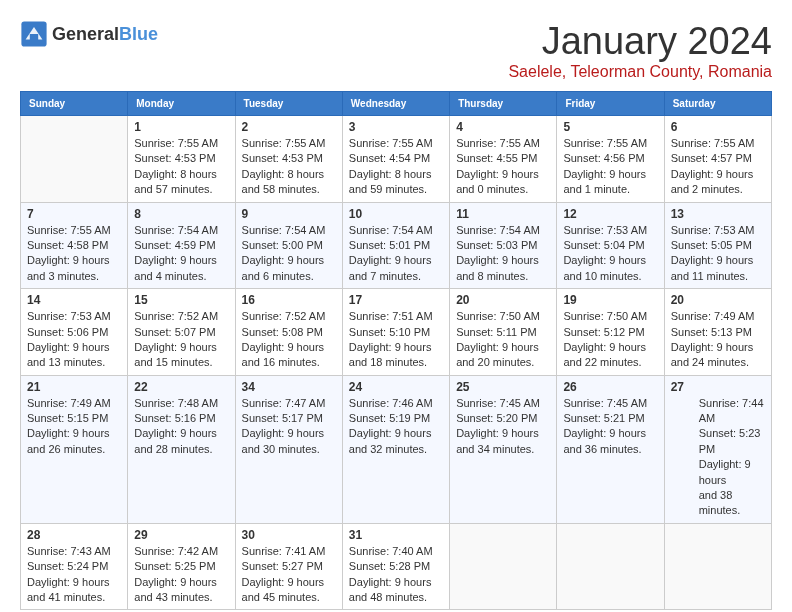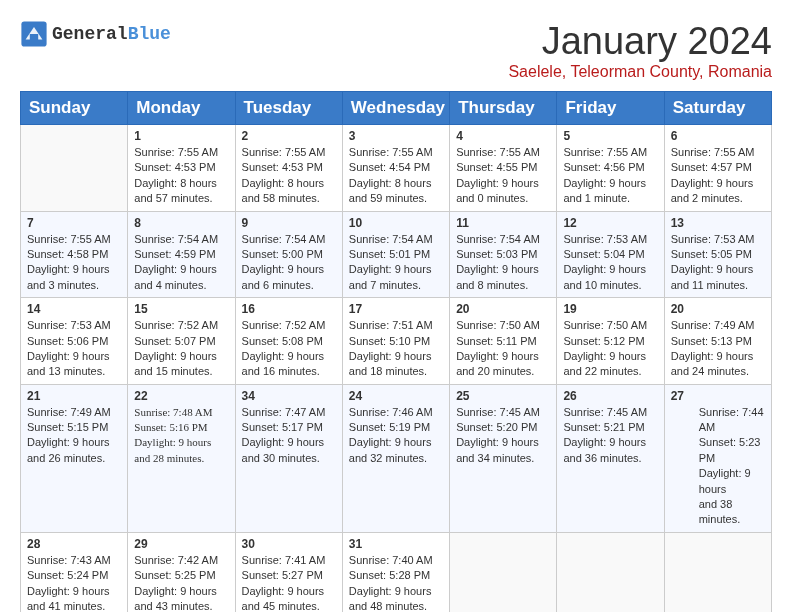--- a/index.html
+++ b/index.html
@@ -13,21 +13,20 @@
     .header {
       display: flex;
       align-items: flex-start;
       justify-content: space-between;
       margin-bottom: 10px;
     }
     .logo {
       display: flex;
       align-items: center;
       gap: 4px;
-      font-family: Liberation Mono, monospace;
     }
     .logo-text-general {
       font-size: 18px;
       font-weight: bold;
       color: #333;
     }
     .logo-text-blue {
       font-size: 18px;
       font-weight: bold;
       color: #4a90d9;
@@ -50,21 +49,21 @@
     }
     table {
       width: 100%;
       border-collapse: collapse;
       table-layout: fixed;
     }
     th {
       background-color: #3a7bc8;
       color: #fff;
       padding: 6px 8px;
-      font-size: 17px;
+      font-size: 10px;
       font-weight: bold;
       text-align: left;
       border: 1px solid #2a6ab8;
     }
     td {
       border: 1px solid #ccc;
       vertical-align: top;
       padding: 4px 6px;
       font-size: 11px;
       color: #333;
@@ -274,21 +273,21 @@
       <tr>
         <td>
           <div class="day-number">21</div>
           <div class="day-info" style="white-space: pre-line;">Sunrise: 7:49 AM
 Sunset: 5:15 PM
 Daylight: 9 hours
 and 26 minutes.</div>
         </td>
         <td>
           <div class="day-number">22</div>
-          <div class="day-info" style="white-space: pre-line; font-family: Liberation Serif, serif;">Sunrise: 7:48 AM
+          <div class="day-info" style="white-space: pre-line;">Sunrise: 7:48 AM
 Sunset: 5:16 PM
 Daylight: 9 hours
 and 28 minutes.</div>
         </td>
         <td>
           <div class="day-number">34</div>
           <div class="day-info" style="white-space: pre-line;">Sunrise: 7:47 AM
 Sunset: 5:17 PM
 Daylight: 9 hours
 and 30 minutes.</div>

